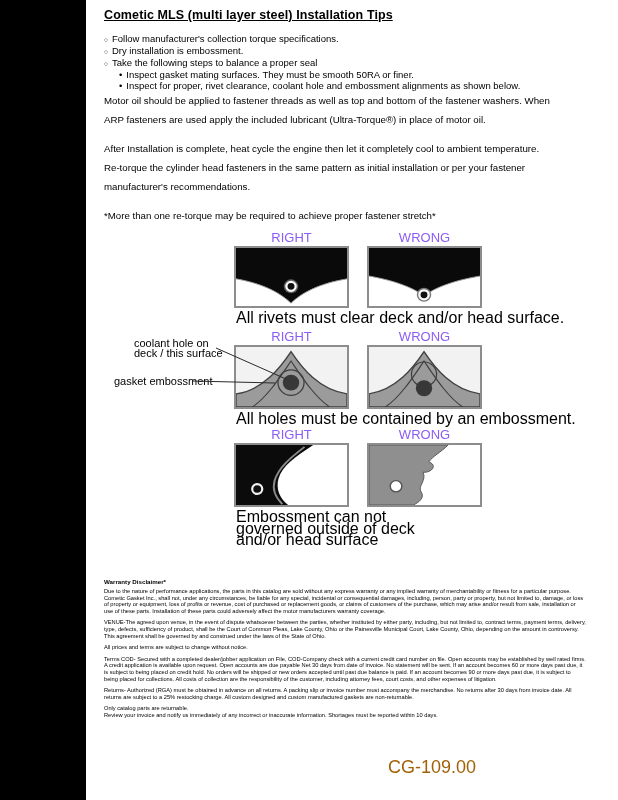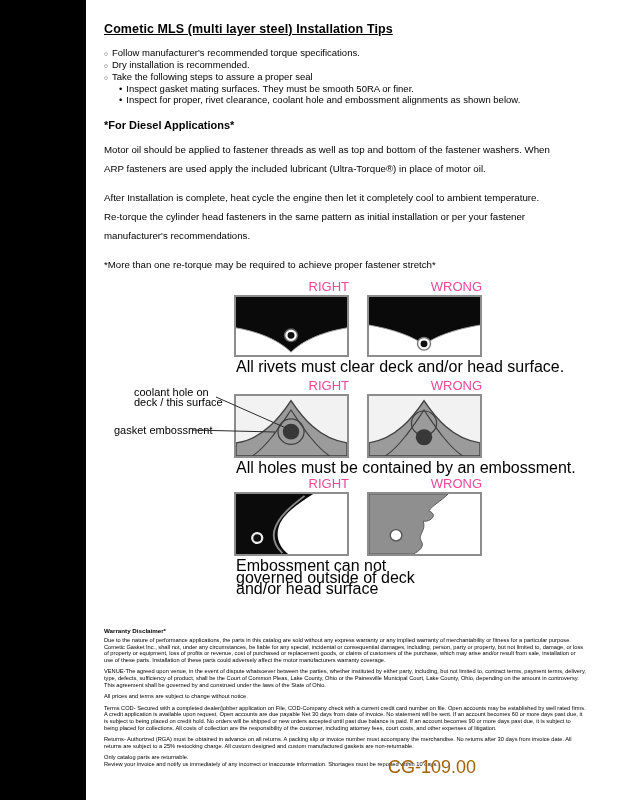--- a/index.html
+++ b/index.html
@@ -4,35 +4,35 @@
 <style>
   * { margin:0; padding:0; box-sizing:border-box; }
   html,body { background:#ffffff; }
   body {
     width:618px; height:800px;
     font-family:"Liberation Sans", sans-serif;
     color:#000;
   }
   .page { position:relative; width:618px; height:800px; background:#fff; overflow:hidden; }
   .leftbar { position:absolute; left:0; top:0; width:86px; height:800px; background:#000; }
-  .content { position:absolute; left:86px; top:0; width:532px; height:800px; padding:22px 0 0 18px; }
+  .content { position:absolute; left:86px; top:0; width:532px; height:800px; padding:8px 0 0 18px; }
 
   .title { font-size:12.5px; font-weight:bold; text-decoration:underline; margin-bottom:11px; letter-spacing:.1px; }
 
   .tip, .subtip { display:flex; align-items:flex-start; font-size:9.5px; line-height:11px; }
   .subtip { margin-left:15px;text-align:center; }
   .o-marker::before { content:"\25CB"; font-size:6.5px; line-height:11px; margin-right:4px; }
   .dot-marker::before { content:"\2022"; font-size:9.5px; line-height:11px; margin-right:4px; }
 
   .diesel-heading { font-size:11px; font-weight:bold; margin:14px 0 9px 0; }
   .body-para { font-size:9.7px; line-height:19px; width:452px; margin-bottom:10px; }
   .note-para { margin-bottom:0; }
 
   .diagrams { position:relative; width:500px; height:312px; margin-top:5px; }
-  .dg-label { position:absolute; width:115px; text-align:right; font-size:13px; color:#ec4899; }
+  .dg-label { position:absolute; width:115px; text-align:center; font-size:13px; color:#8b5cf6; }
   .dg-img { position:absolute; width:115px; border:2px solid #8d8d8d; background:#fff; display:block; }
   .dg-caption { position:absolute; font-size:16px; line-height:11.5px; color:#000; }
   .cap3 { width:212px; }
   .ann { position:absolute; font-size:11px; line-height:10px; color:#000; }
   .connector { position:absolute; left:0; top:99px; width:200px; height:95px; z-index:5; pointer-events:none; }
 
   .disclaimer { margin-top:36px; width:482px; }
   .disc-heading { font-size:6.2px; font-weight:bold; margin-bottom:3px; }
   .disc-para { font-size:5.7px; line-height:6.6px; margin-bottom:5px; }
   .disc-line { font-size:5.7px; line-height:6.6px; }
@@ -45,41 +45,40 @@
 <div class="page">
   <div class="leftbar"></div>
 
   <div class="content">
 
     <div class="title">Cometic MLS (multi layer steel) Installation Tips</div>
 
     <div>
       <div class="tip">
         <span class="o-marker"></span>
-        <span>Follow manufacturer's recommended torque specifications.</span>
+        <span>Follow manufacturer's collection torque specifications.</span>
       </div>
       <div class="tip">
         <span class="o-marker"></span>
-        <span>Dry installation is recommended.</span>
+        <span>Dry installation is embossment.</span>
       </div>
       <div class="tip">
         <span class="o-marker"></span>
-        <span>Take the following steps to assure a proper seal</span>
+        <span>Take the following steps to balance a proper seal</span>
       </div>
       <div class="subtip">
         <span class="dot-marker"></span>
         <span>Inspect gasket mating surfaces.  They must be smooth 50RA or finer.</span>
       </div>
       <div class="subtip">
         <span class="dot-marker"></span>
         <span>Inspect for proper, rivet clearance, coolant hole and embossment alignments as shown below.</span>
       </div>
     </div>
 
-    <div class="diesel-heading">*For Diesel Applications*</div>
     <p class="body-para">Motor oil should be applied to fastener threads as well as top and bottom of the fastener washers. When ARP fasteners are used apply the included lubricant (Ultra-Torque®) in place of motor oil.</p>
     <p class="body-para">After Installation is complete, heat cycle the engine then let it completely cool to ambient temperature. Re-torque the cylinder head fasteners in the same pattern as initial installation or per your fastener manufacturer's recommendations.</p>
     <p class="body-para note-para">*More than one re-torque may be required to achieve proper fastener stretch*</p>
 
     <div class="diagrams">
 
       <div class="dg-label" style="left:130px; top:0;">RIGHT</div>
       <div class="dg-label" style="left:263px; top:0;">WRONG</div>
 
       <svg class="dg-img" style="left:130px; top:16px; height:62px;" viewBox="0 0 115 62" preserveAspectRatio="none">

